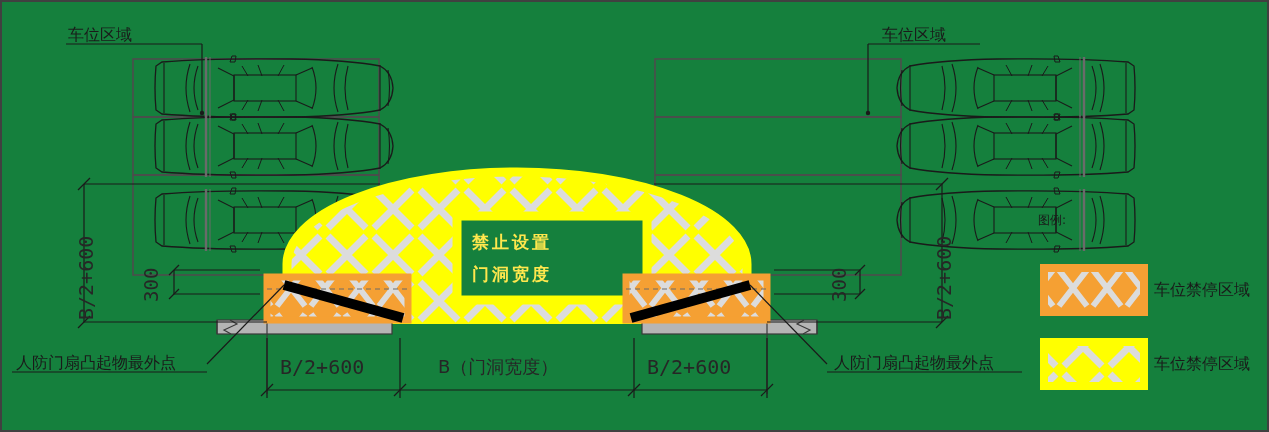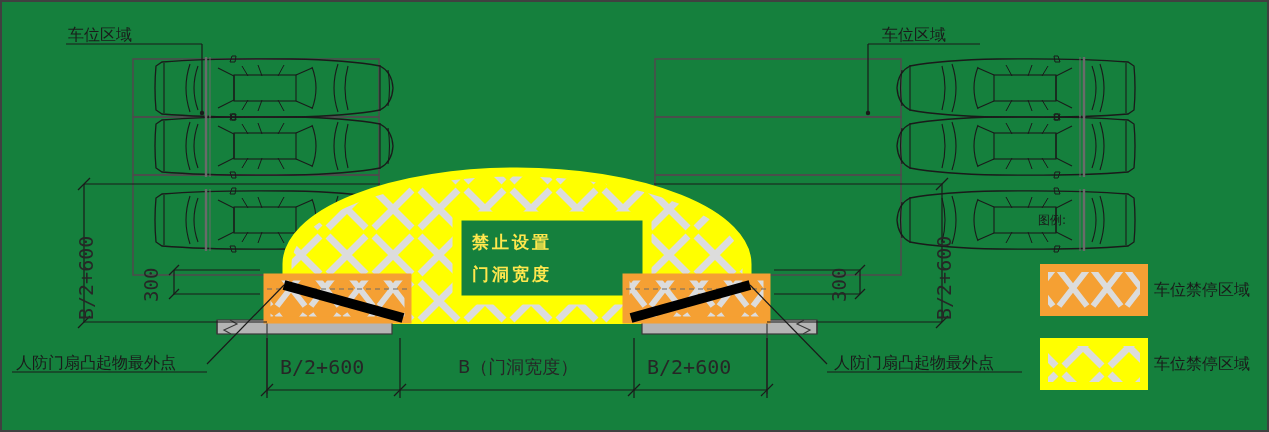--- a/index.html
+++ b/index.html
@@ -259,21 +259,21 @@
   <div class="txt dimtext vert" style="left:74px;top:318px;font-size:20px;transform:rotate(-90deg);">B/2+600</div>
 
   <div class="txt dimtext vert" style="left:932px;top:318px;font-size:20px;transform:rotate(-90deg);">B/2+600</div>
 
   <div class="txt dimtext vert" style="left:140px;top:300px;font-size:19px;transform:rotate(-90deg);">300</div>
 
   <div class="txt dimtext vert" style="left:828px;top:300px;font-size:19px;transform:rotate(-90deg);">300</div>
 
   <div class="txt dimtext" style="left:278px;top:355px;font-size:20px;">B/2+600</div>
 
-  <div class="txt cn" style="left:456px;top:356px;font-size:18px;color:#262626;">B（门洞宽度）</div>
+  <div class="txt cn" style="left:436px;top:356px;font-size:18px;color:#262626;">B（门洞宽度）</div>
 
   <div class="txt dimtext" style="left:645px;top:355px;font-size:20px;">B/2+600</div>
 
   <div class="txt cn" style="left:14px;top:353px;font-size:16px;">人防门扇凸起物最外点</div>
 
   <div class="txt cn" style="left:832px;top:353px;font-size:16px;">人防门扇凸起物最外点</div>
 
   <div class="warn" style="left:470px;top:229px;width:170px;">禁止设置</div>
 
   <div class="warn" style="left:470px;top:261px;width:170px;">门洞宽度</div>

